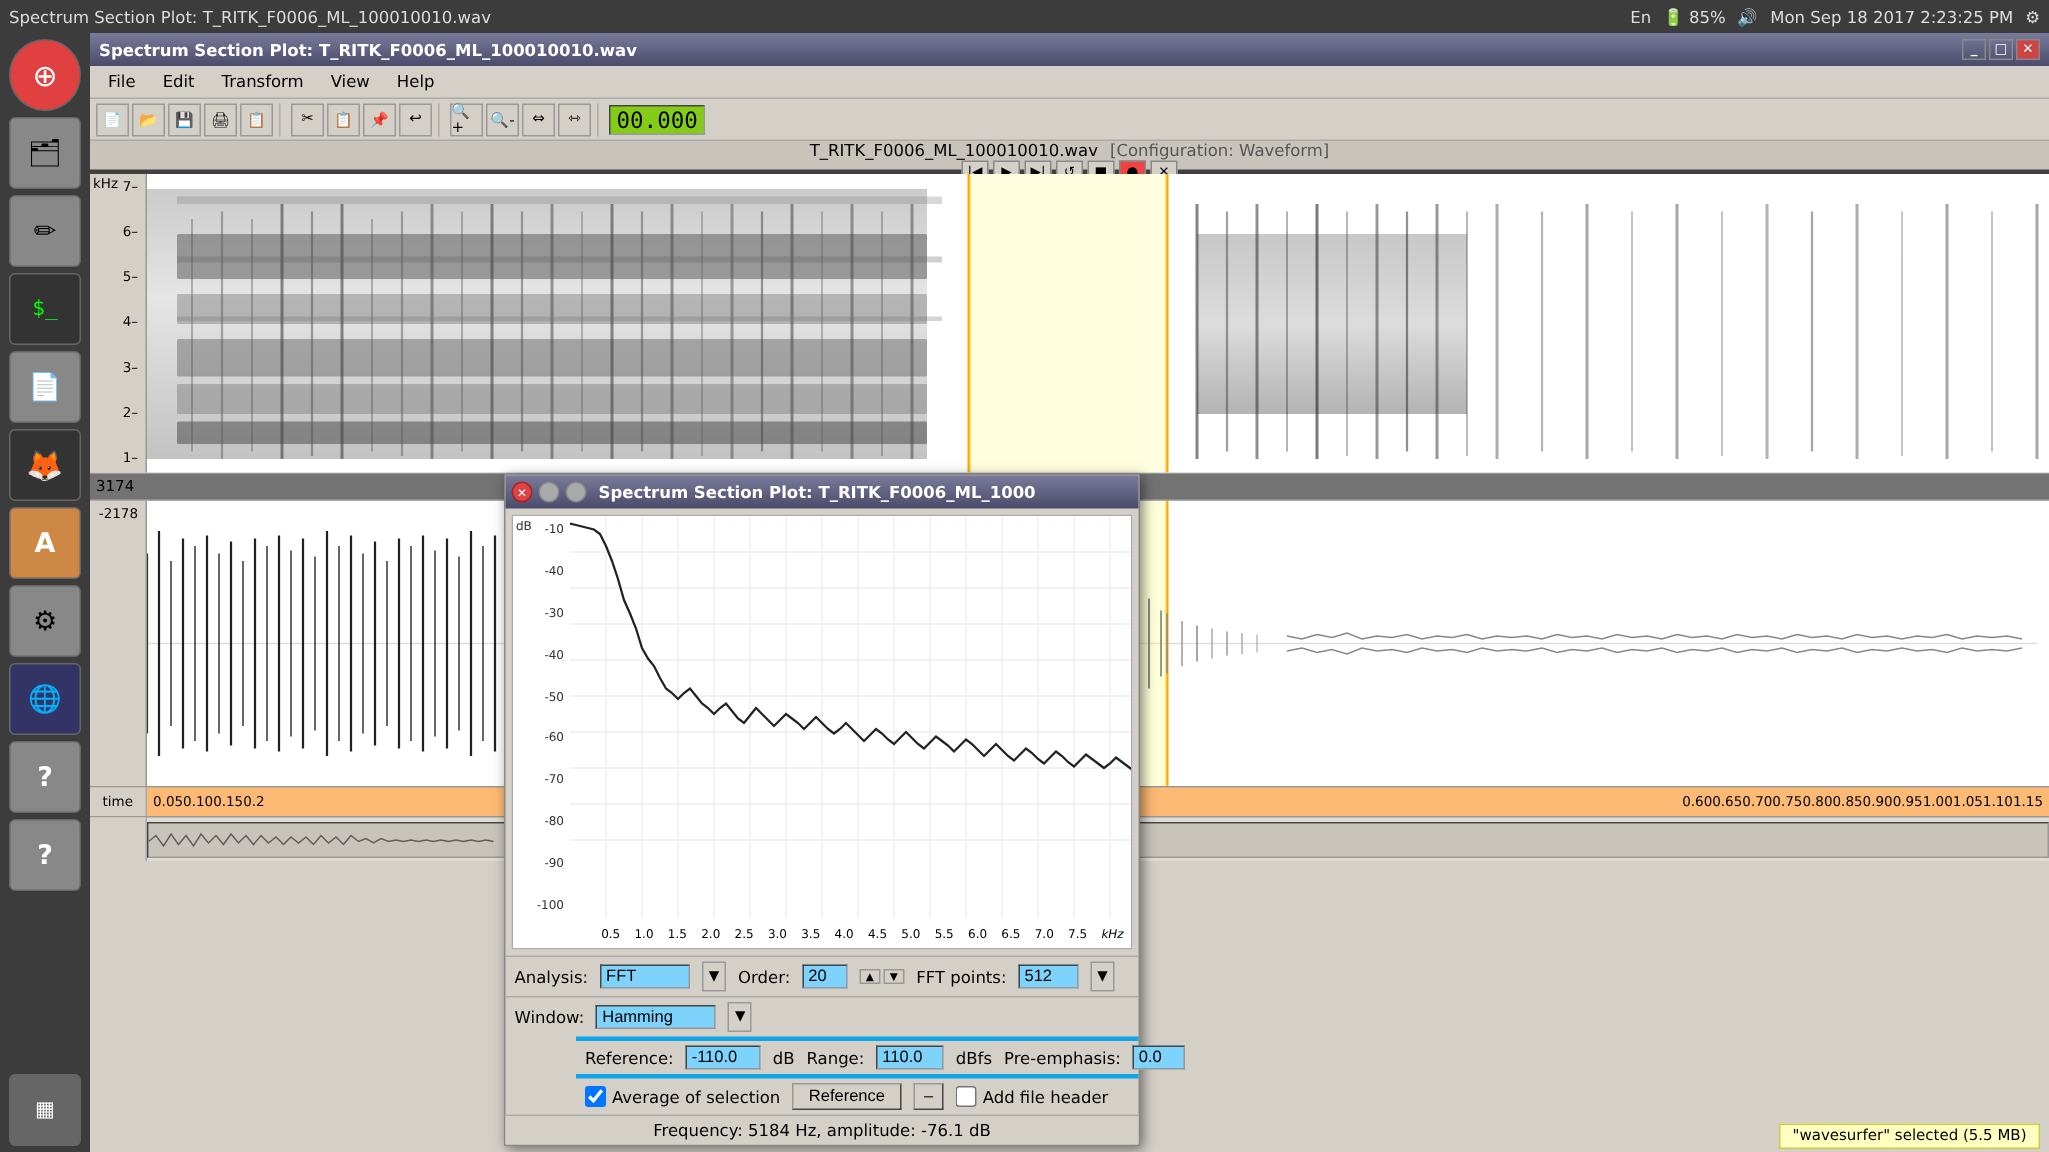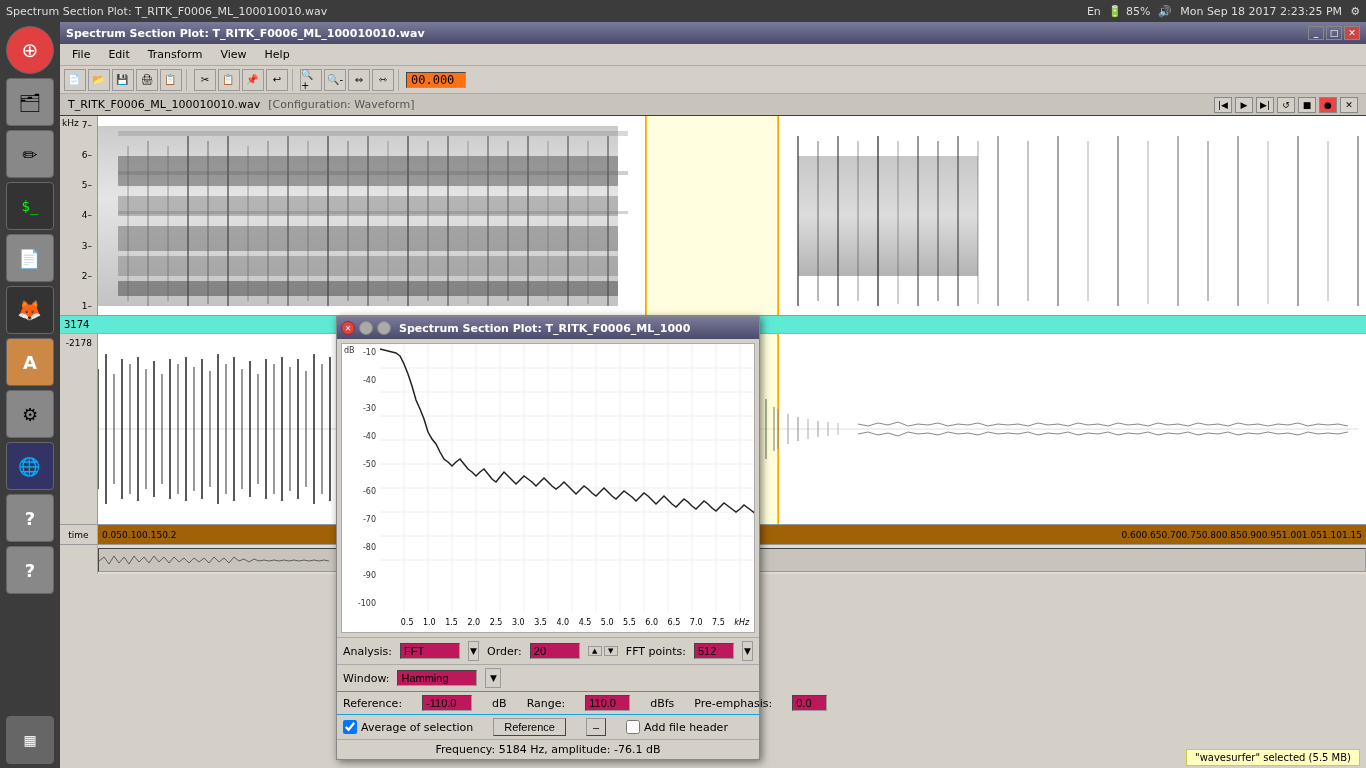--- a/index.html
+++ b/index.html
@@ -53,27 +53,28 @@
     .toolbar {
       height: 28px; background: #d4d0c8; border-bottom: 1px solid #aaa;
       display: flex; align-items: center; padding: 0 4px; gap: 2px;
     }
     .toolbar-btn {
       width: 22px; height: 22px; background: #d4d0c8; border: 1px solid #999;
       cursor: pointer; display: flex; align-items: center; justify-content: center;
       font-size: 10px;
     }
     .toolbar-sep { width: 4px; height: 22px; border-left: 1px solid #aaa; margin: 0 2px; }
-    .toolbar-time { font-family: monospace; font-size: 12px; padding: 0 4px; background: #f97316; border: 1px inset #999; min-width: 60px; }
+    .toolbar-time { font-family: monospace; font-size: 15px; padding: 0 4px; background: #84cc16; border: 1px inset #999; min-width: 60px; }
     
     
     .file-bar {
-      height: 22px; background: #c8c4bc; border-bottom: 1px solid #404040;
+      height: 22px; background: #c8c4bc; border-bottom: 3px solid #404040;
       display: flex; align-items: center; padding: 0 8px; font-size: 11px;
       justify-content: space-between;
+      flex-direction: column;
     }
     .playback-controls { display: flex; gap: 3px; align-items: center; }
     .pb-btn { width: 18px; height: 16px; background: #d4d0c8; border: 1px solid #888; cursor: pointer; font-size: 9px; display: flex; align-items: center; justify-content: center; }
     .pb-btn.rec { background: #e44; }
     
     
     .spectrogram-area {
       position: relative; height: 200px; background: white; overflow: hidden;
       border-bottom: 1px solid #999;
     }
@@ -95,21 +96,21 @@
     .amp-axis {
       position: absolute; left: 0; top: 0; bottom: 0; width: 38px;
       background: #d4d0c8; border-right: 1px solid #999;
       display: flex; flex-direction: column; justify-content: space-between;
       padding: 4px 2px;
     }
     .amp-label { font-size: 9px; text-align: right; padding-right: 3px; }
     
     
     .time-axis {
-      height: 20px; background: #a16207; border-top: 1px solid #999;
+      height: 20px; background: #fdba74; border-top: 1px solid #999;
       display: flex; align-items: center; position: relative;
     }
     
     
     .scroll-area {
       height: 30px; background: #e0dcd4; border-top: 1px solid #999;
       position: relative; display: flex; align-items: center;
     }
     
     
@@ -156,25 +157,25 @@
     .spec-plot-inner { position: absolute; left: 38px; right: 0; top: 0; bottom: 20px; background: white; }
     .spec-x-axis { position: absolute; left: 54px; right: 0; bottom: 0; height: 20px; display: flex; justify-content: space-around; align-items: center; font-size: 8px; }
     
     
     .controls-row {
       display: flex; align-items: center; padding: 3px 6px; gap: 8px;
       border-top: 1px solid #aaa; font-size: 11px;
     }
     .ctrl-label { white-space: nowrap; }
     .ctrl-input {
-      border: 1px inset #999; background: #be185d; padding: 1px 3px;
+      border: 1px inset #999; background: #7dd3fc; padding: 1px 3px;
       font-size: 11px;
     }
     .ctrl-dropdown { width: 16px; background: #d4d0c8; border: 1px solid #999; cursor: pointer; font-size: 9px; display: flex; align-items: center; justify-content: center; height: 20px; }
-    .ctrl-row2 { display: flex; align-items: center; padding: 3px 6px; gap: 20px; font-size: 11px; border-top: 1px solid #0ea5e9; }
+    .ctrl-row2 { display: flex; align-items: center; padding: 3px 6px; gap: 8px; font-size: 11px; border-top: 3px solid #0ea5e9; margin-left: 47px; }
     
     .snapshot-btn { padding: 2px 10px; background: #d4d0c8; border: 1px outset #999; cursor: pointer; font-size: 11px; }
     .dash-btn { padding: 2px 6px; background: #d4d0c8; border: 1px outset #999; cursor: pointer; font-size: 11px; }
     
     .checkbox-row { display: flex; align-items: center; gap: 4px; }
     
     .freq-status {
       background: #d4d0c8; border-top: 1px solid #aaa; padding: 3px 8px;
       font-size: 11px; text-align: center;
     }
@@ -387,21 +388,21 @@
           <linearGradient id="spec-grad2" x1="0" y1="0" x2="0" y2="1">
             <stop offset="0%" stop-color="#bbb"></stop>
             <stop offset="50%" stop-color="#ddd"></stop>
             <stop offset="100%" stop-color="#999"></stop>
           </linearGradient>
         </defs>
       </svg>
     </div>
   </div>
 
-  <div style="position:relative; height:18px; background:#5eead4; border-bottom:1px solid #aaa; display:flex; align-items:center;">
+  <div style="position:relative; height:18px; background:#737373; border-bottom:1px solid #aaa; display:flex; align-items:center;">
     <span style="position:absolute; left:4px; font-size:10px;">3174</span>
   </div>
 
   <div class="waveform-main" style="height:190px; position:relative; background:#fca5a5;">
     <div class="amp-axis">
       <span class="amp-label">-2178</span>
     </div>
 
     <svg style="position:absolute; left:38px; right:0; top:0; bottom:0; width:calc(100% - 38px); height:100%;">
       <rect width="100%" height="100%" fill="white"></rect>
@@ -602,21 +603,21 @@
       <span>7.5</span>
       <span style="font-style:italic;">kHz</span>
     </div>
   </div>
 
   <div class="controls-row">
     <span class="ctrl-label">Analysis:</span>
     <input class="ctrl-input" type="text" style="width: 60px;" value="FFT">
     <div class="ctrl-dropdown">▼</div>
     <span class="ctrl-label">Order:</span>
-    <input class="ctrl-input" type="text" style="width: 50px;" value="20">
+    <input class="ctrl-input" type="text" style="width: 30px;" value="20">
     <div style="display:flex; gap:2px;">
       <div style="width:14px; height:10px; background:#d4d0c8; border:1px solid #999; font-size:7px; cursor:pointer; display:flex; align-items:center; justify-content:center;">▲</div>
       <div style="width:14px; height:10px; background:#d4d0c8; border:1px solid #999; font-size:7px; cursor:pointer; display:flex; align-items:center; justify-content:center;">▼</div>
     </div>
     <span class="ctrl-label">FFT points:</span>
     <input class="ctrl-input" type="text" style="width: 40px;" value="512">
     <div class="ctrl-dropdown">▼</div>
   </div>
 
   <div class="controls-row">

